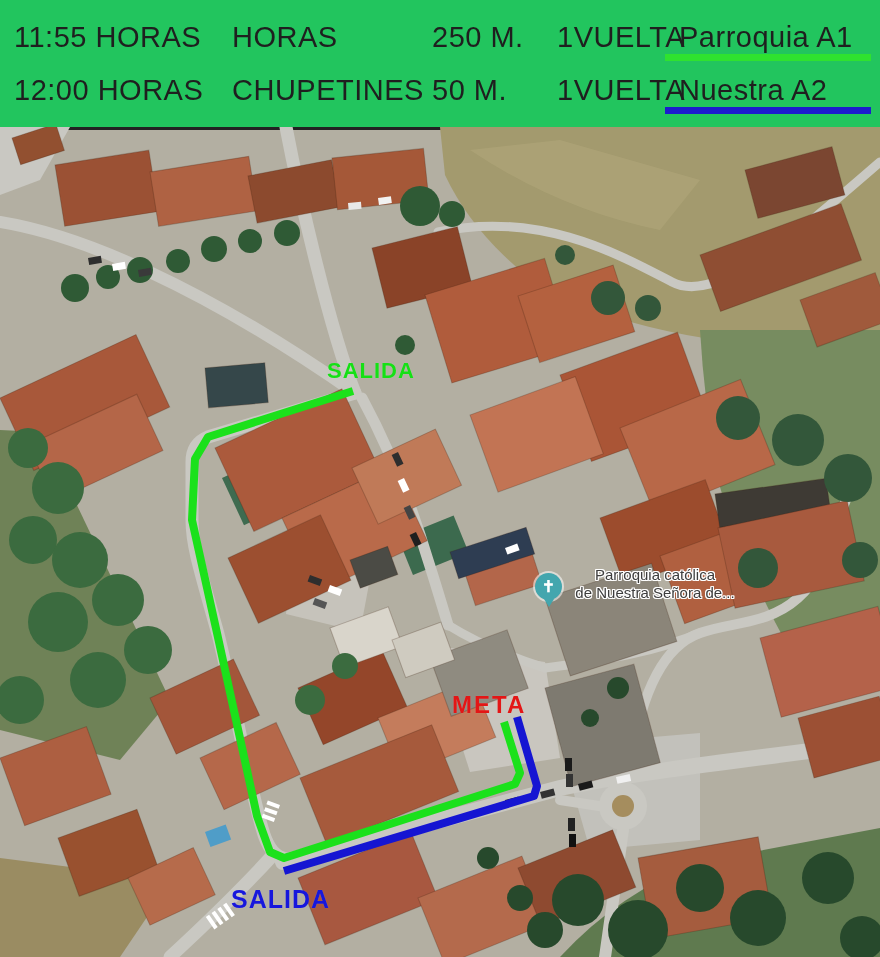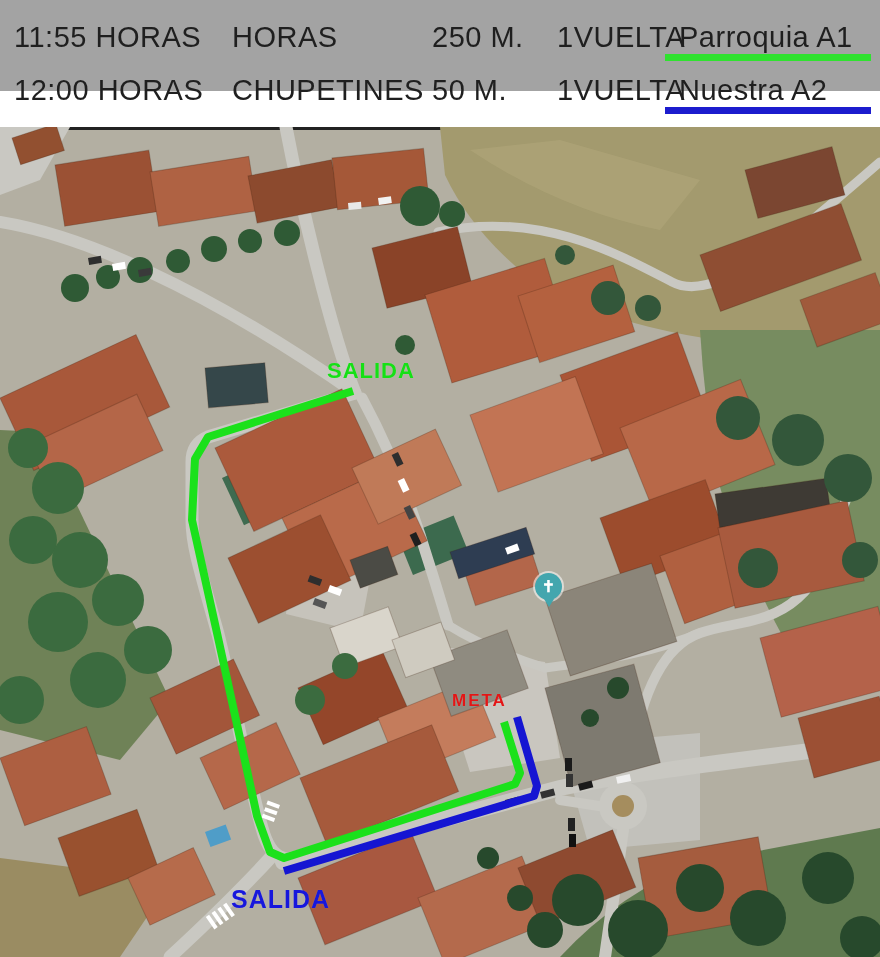--- a/index.html
+++ b/index.html
@@ -1,37 +1,37 @@
 <!DOCTYPE html>
 <html><head>
 <meta charset="utf-8">
 <style>
   html,body{margin:0;padding:0;background:#fff;}
   #poster{position:relative;width:880px;height:957px;overflow:hidden;
           font-family:"Liberation Sans",sans-serif;background:#fff;}
 
   
-  #header{position:absolute;left:0;top:0;width:880px;height:91px;background:#a3a3a3;}
+  #header{position:absolute;left:0;top:0;width:880px;height:127px;background:#22c55e;}
   .sched-row{position:absolute;left:0;width:880px;display:grid;
              grid-template-columns:218px 200px 125px 122px auto;
              padding-left:14px;font-size:29px;letter-spacing:.5px;color:#1f1f1f;
              font-weight:400;white-space:nowrap;}
   #row1{top:21px;} #row2{top:74px;}
   .circuit-cell{position:relative;}
   .circuit-underline{position:absolute;left:-14px;top:33px;width:206px;height:7px;}
 
   
   #map{position:absolute;left:0;top:127px;width:880px;height:830px;
        border-top:3px solid #222;box-sizing:border-box;background:#b3afa2;border-radius:32px;}
   #map svg{position:absolute;left:0;top:-3px;}
 
   .map-label{position:absolute;font-weight:bold;white-space:nowrap;
              text-shadow:0 0 1px rgba(255,255,255,.25);}
   #lbl-salida-a1{left:327px;top:228px;font-size:22px;letter-spacing:1px;}
-  #lbl-meta{left:452px;top:561px;font-size:17px;letter-spacing:2px;}
+  #lbl-meta{left:452px;top:561px;font-size:24px;letter-spacing:2px;}
   #lbl-salida-a2{left:231px;top:755px;font-size:25px;letter-spacing:1px;}
 
   #church-label{position:absolute;left:565px;top:436px;width:180px;text-align:center;
                 font-size:15px;line-height:18px;color:#3d3d3d;font-weight:400;
                 text-shadow:-1px 0 0 #fff,1px 0 0 #fff,0 -1px 0 #fff,0 1px 0 #fff,
                             -1px -1px 0 #fff,1px 1px 0 #fff,-1px 1px 0 #fff,1px -1px 0 #fff;}
   #church-marker{position:absolute;left:535px;top:443px;width:27px;height:27px;
                  border-radius:50%;display:flex;align-items:center;justify-content:center;
                  box-shadow:0 0 0 2px rgba(255,255,255,.55);}
   #church-marker .cross{color:#fff;font-size:16px;line-height:16px;font-weight:bold;}
@@ -252,14 +252,18 @@
     </svg>
 
     <div class="map-label" id="lbl-salida-a1" style="color: rgb(21, 224, 21);">SALIDA</div>
     <div class="map-label" id="lbl-meta" style="color: rgb(227, 22, 22);">META</div>
     <div class="map-label" id="lbl-salida-a2" style="color: rgb(23, 23, 220);">SALIDA</div>
 
     <div id="church-marker" style="background: rgb(67, 166, 174);">
       <span class="cross">✝</span>
     </div>
     <div id="church-tail"></div>
+    <div id="church-label">
+      <div>Parroquia católica</div>
+      <div>de Nuestra Señora de...</div>
+    </div>
   </div>
 </div>
 
 </body></html>

